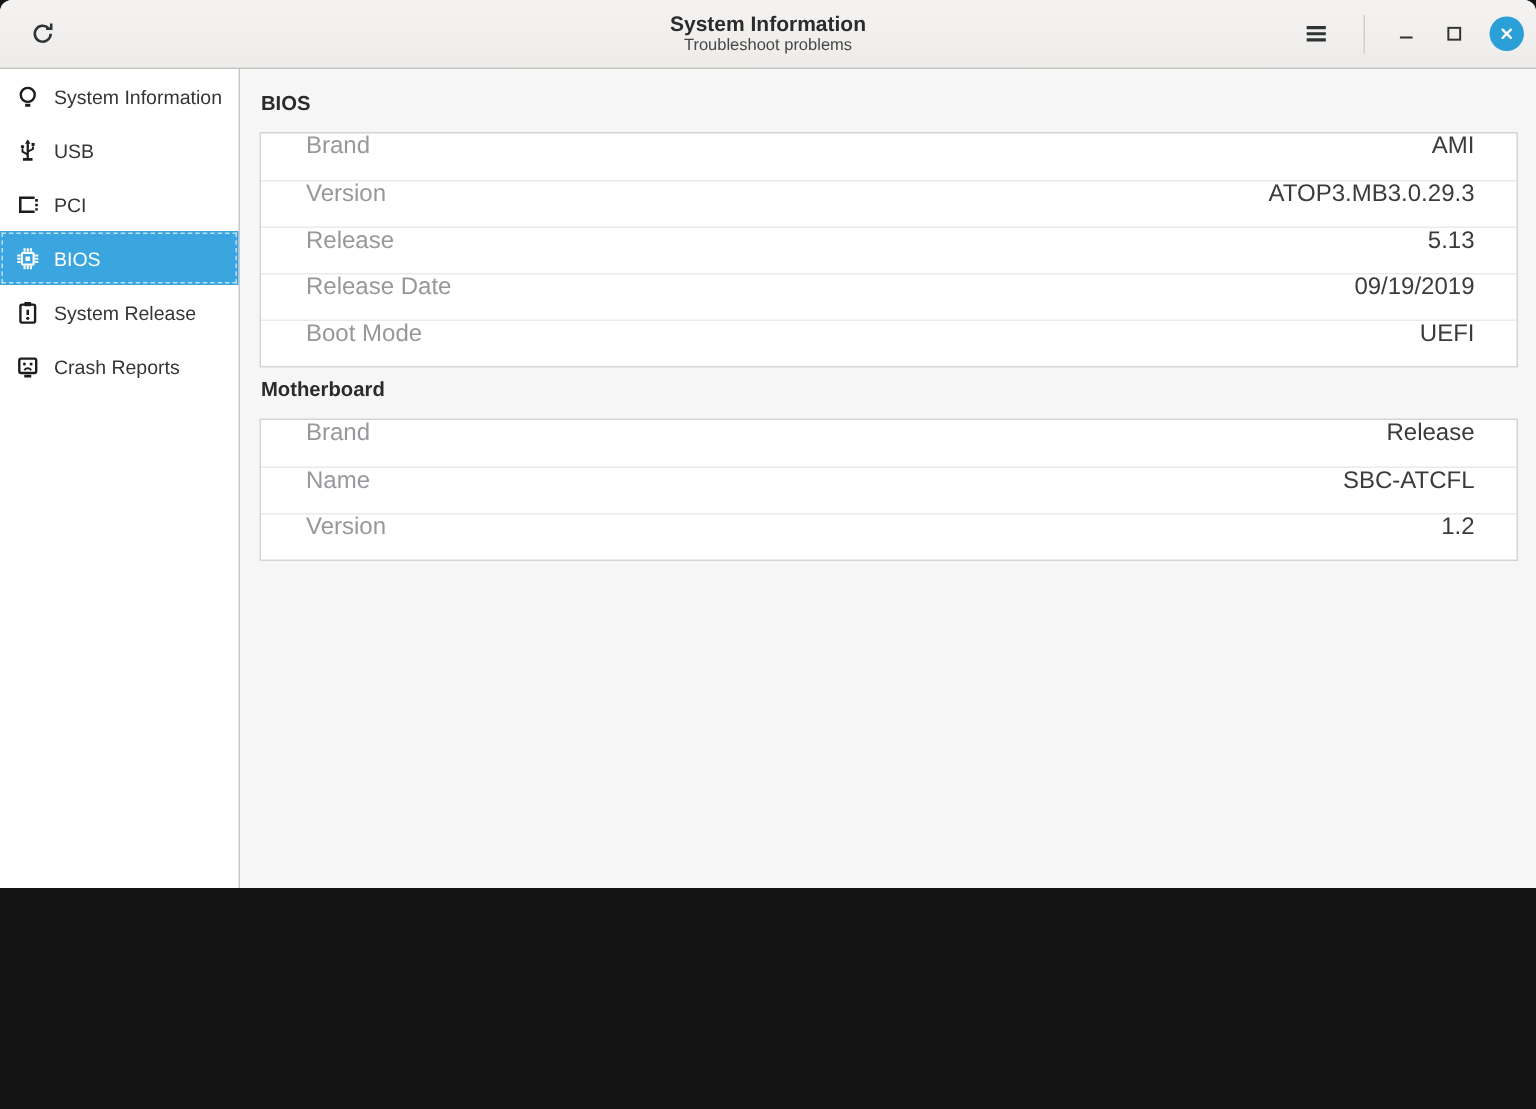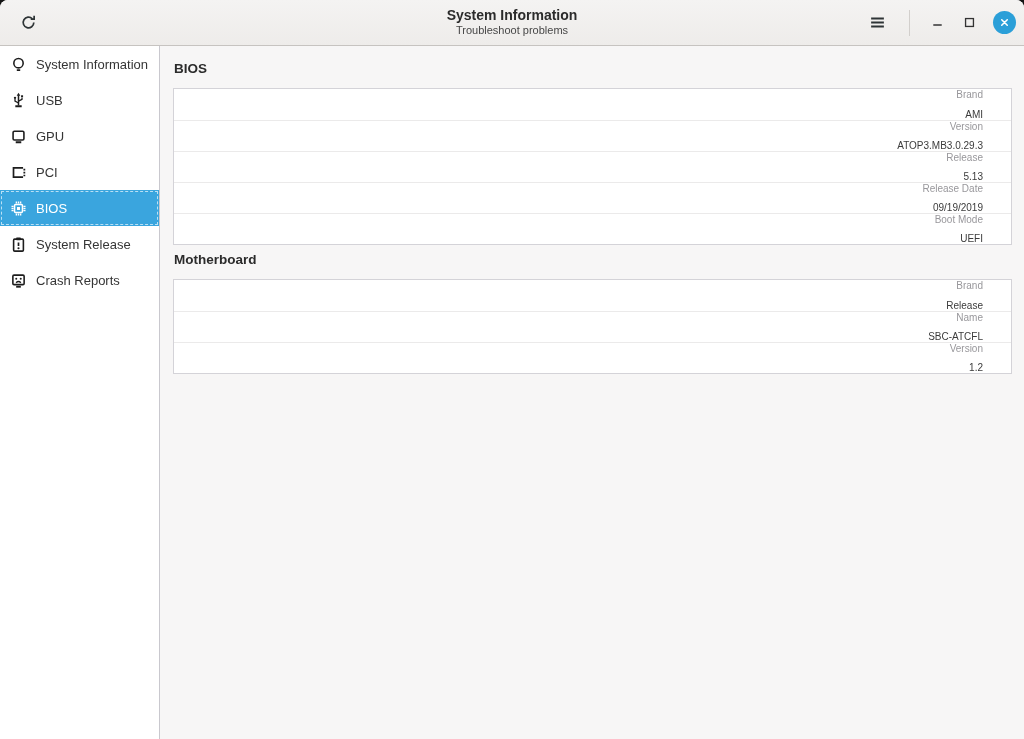--- a/index.html
+++ b/index.html
@@ -1,17 +1,17 @@
 <!DOCTYPE html>
 <html style="--accent: #3aa5de; --close: #2b9fd8;"><head>
 <meta charset="utf-8">
 <style>
   html,body{margin:0;padding:0;background:#141414;}
   body{font-family:"Liberation Sans","DejaVu Sans",sans-serif;-webkit-font-smoothing:antialiased;}
-  .window{width:1024px;height:739px;display:flex;flex-direction:column;border-radius:8px 8px 0 0;overflow:hidden;background:#fff;}
+  .window{width:1024px;height:592px;display:flex;flex-direction:column;border-radius:8px 8px 0 0;overflow:hidden;background:#fff;}
 
   
   .titlebar{flex:0 0 46px;height:46px;background:linear-gradient(to bottom,#f4f3f2,#eeecea);
     border-bottom:1px solid #c6c3c0;position:relative;display:flex;align-items:center;box-sizing:border-box;}
   .tb-btn{width:34px;height:34px;border:none;background:transparent;border-radius:4px;display:flex;
     align-items:center;justify-content:center;color:#2e3436;padding:0;cursor:default;}
   .tb-btn svg{width:17px;height:17px;display:block;}
   .refresh-btn{margin-left:11px;}
   .title-box{position:absolute;left:50%;top:50%;transform:translate(-50%,-50%);text-align:center;line-height:1.25;}
   .title-box .title{font-size:14px;font-weight:bold;color:#2b2b2b;}
@@ -32,22 +32,22 @@
   .side-item .icon{width:17px;height:17px;flex:0 0 17px;display:flex;align-items:center;justify-content:center;color:#1d1d1d;}
   .side-item .icon svg{width:17px;height:17px;display:block;}
   .side-item.selected{background:var(--accent,#3aa5de);color:#fff;outline:1px dashed rgba(255,255,255,.65);outline-offset:-2px;}
   .side-item.selected .icon{color:#fff;}
   .side-item .label{white-space:nowrap;}
 
   .content{flex:1;background:#f7f6f6;padding:8px 12px 0 13px;box-sizing:border-box;overflow:hidden;}
   .section-title{font-size:13.5px;font-weight:bold;color:#2b2b2b;margin:7px 0 12px 1px;}
   .section + .section .section-title{}
   .table{background:#fff;border:1px solid #d4d3d8;}
-  .trow{height:31px;display:flex;align-items:flex-end;padding:0 28px 0 30px;box-sizing:border-box;
-    border-top:1px solid #ebeaea;font-size:10px;flex-direction:column;}
+  .trow{height:31px;display:flex;align-items:flex-start;padding:0 28px 0 30px;box-sizing:border-box;
+    border-top:1px solid #ebeaea;font-size:16px;}
   .trow:first-child{border-top:none;}
   .row-label{flex:1;color:#98979b;}
   .row-value{color:#3b3b3b;text-align:right;}
 </style>
 </head>
 <body>
 
 <div class="window">
 
   <div class="titlebar">
@@ -116,29 +116,20 @@
               <circle cx="4.7" cy="5.5" r="1.1" fill="currentColor"></circle>
               <path d="M8 8.6l3.3-1.7V5.4" stroke="currentColor" stroke-width="1.2" fill="none"></path>
               <rect x="10.4" y="3.1" width="1.9" height="1.9" fill="currentColor"></rect>
               <path d="M5 13.4h6" stroke="currentColor" stroke-width="1.7"></path>
             </svg>
           </span>
     <span class="label">USB</span>
   </div>
         <div class="side-item">
     <span class="icon">
-            <svg viewBox="0 0 16 16">
-              <rect x="2.9" y="3.1" width="10.2" height="8.2" rx="1.2" fill="none" stroke="currentColor" stroke-width="1.5"></rect>
-              <path d="M5.4 13.5h5.2" stroke="currentColor" stroke-width="1.9"></path>
-            </svg>
-          </span>
-    <span class="label">GPU</span>
-  </div>
-        <div class="side-item">
-    <span class="icon">
             <svg viewBox="0 0 16 16" fill="none" stroke="currentColor">
               <path d="M12.3 3.6H3.3v8.8h9" stroke-width="1.6"></path>
               <path d="M13.5 4.4v7.2" stroke-width="1.7" stroke-dasharray="1.7 1.2"></path>
             </svg>
           </span>
     <span class="label">PCI</span>
   </div>
         <div class="side-item selected">
     <span class="icon">
             <svg viewBox="0 0 16 16">

